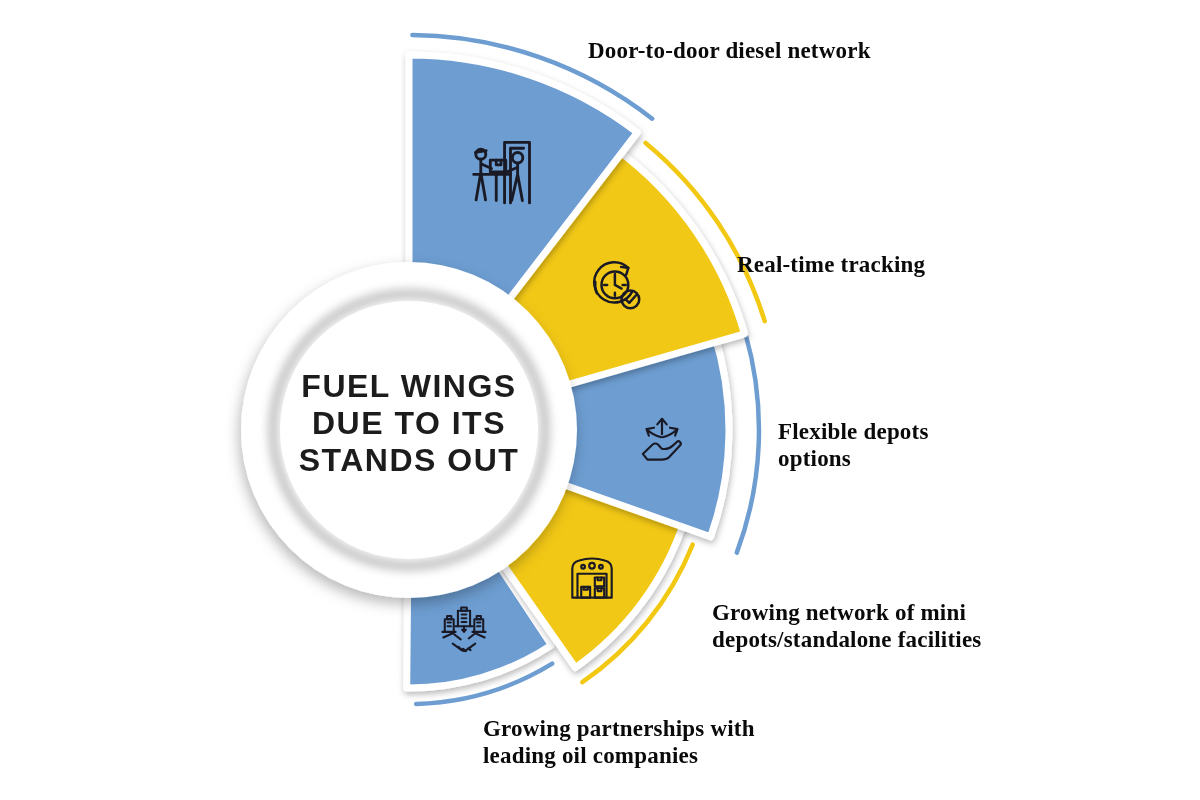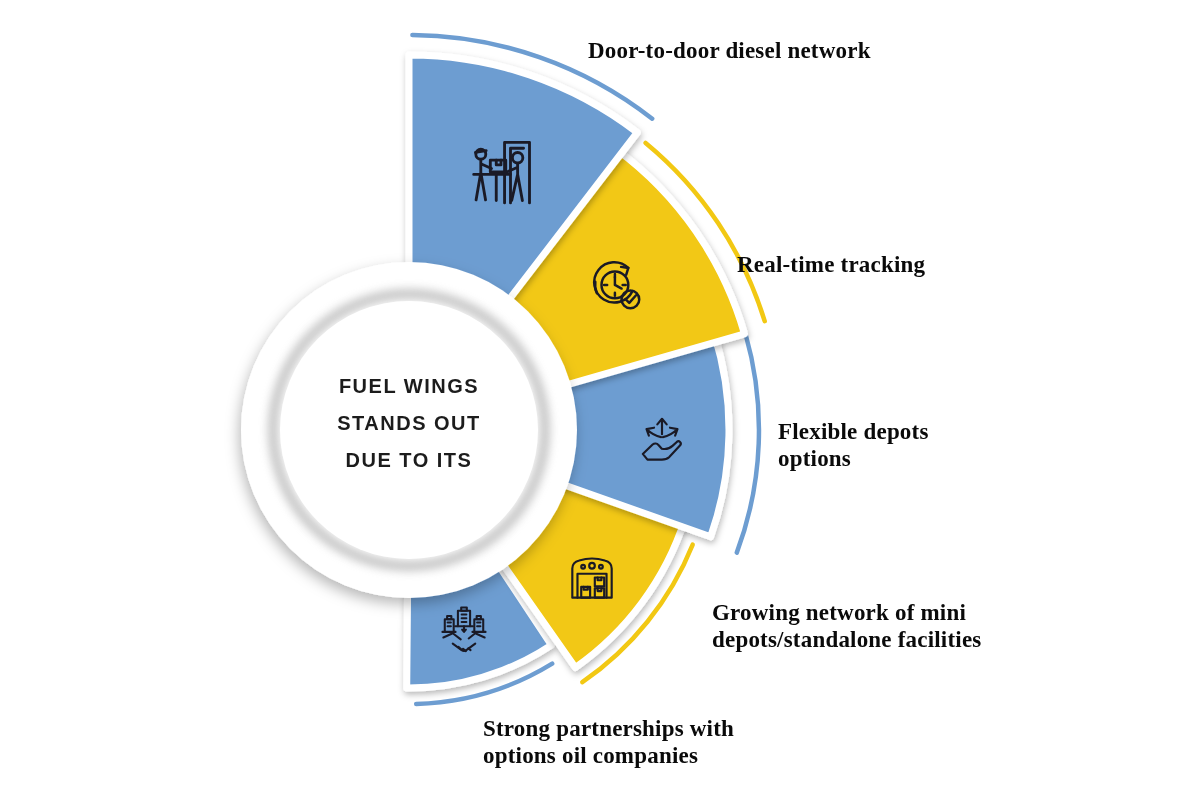--- a/index.html
+++ b/index.html
@@ -16,21 +16,21 @@
     line-height:1.17;
     color:#0a0a0a;
     letter-spacing:.2px;
   }
   #center-title{
     position:absolute;
     left:259px;top:368px;width:300px;
     text-align:center;
     font-family:"Liberation Sans",sans-serif;
     font-weight:700;
-    font-size:20px;
+    font-size:32px;
     line-height:37px;
     letter-spacing:1.5px;
     color:#1c1c1c;
   }
   #center-title span{display:block;}
 </style>
 </head>
 <body>
 
 <div id="stage">
@@ -151,24 +151,24 @@
 
     <g id="hub">
       <circle id="hub-outer" r="168" fill="#ffffff" filter="url(#ring-shadow)" cx="409" cy="430"></circle>
       <circle id="hub-shadow" r="136" fill="none" stroke="#9e9e9e" stroke-width="11" opacity="0.55" filter="url(#soft-blur)" cx="409" cy="430"></circle>
       <circle id="hub-inner" r="129" fill="#ffffff" cx="409" cy="430"></circle>
     </g>
   </svg>
 
   <div id="center-title">
     <span>FUEL WINGS</span>
+    <span>DUE TO ITS</span>
     <span>STANDS OUT</span>
-    <span>DUE TO ITS</span>
   </div>
 
   <div id="label-layer">
       <div class="seg-label" style="left: 588px; top: 38px; width: 340px;">Door-to-door diesel network</div>
       <div class="seg-label" style="left: 737px; top: 230px; width: 230px; margin-top: 22px;">Real-time tracking</div>
       <div class="seg-label" style="left: 778px; top: 419px; width: 190px;">Flexible depots options</div>
       <div class="seg-label" style="left: 712px; top: 600px; width: 290px;">Growing network of mini depots/standalone facilities</div>
-      <div class="seg-label" style="left: 483px; top: 716px; width: 280px;">Strong partnerships with options oil companies</div>
+      <div class="seg-label" style="left: 483px; top: 716px; width: 280px;">Growing partnerships with leading oil companies</div>
     </div>
 </div>
 
 </body></html>

